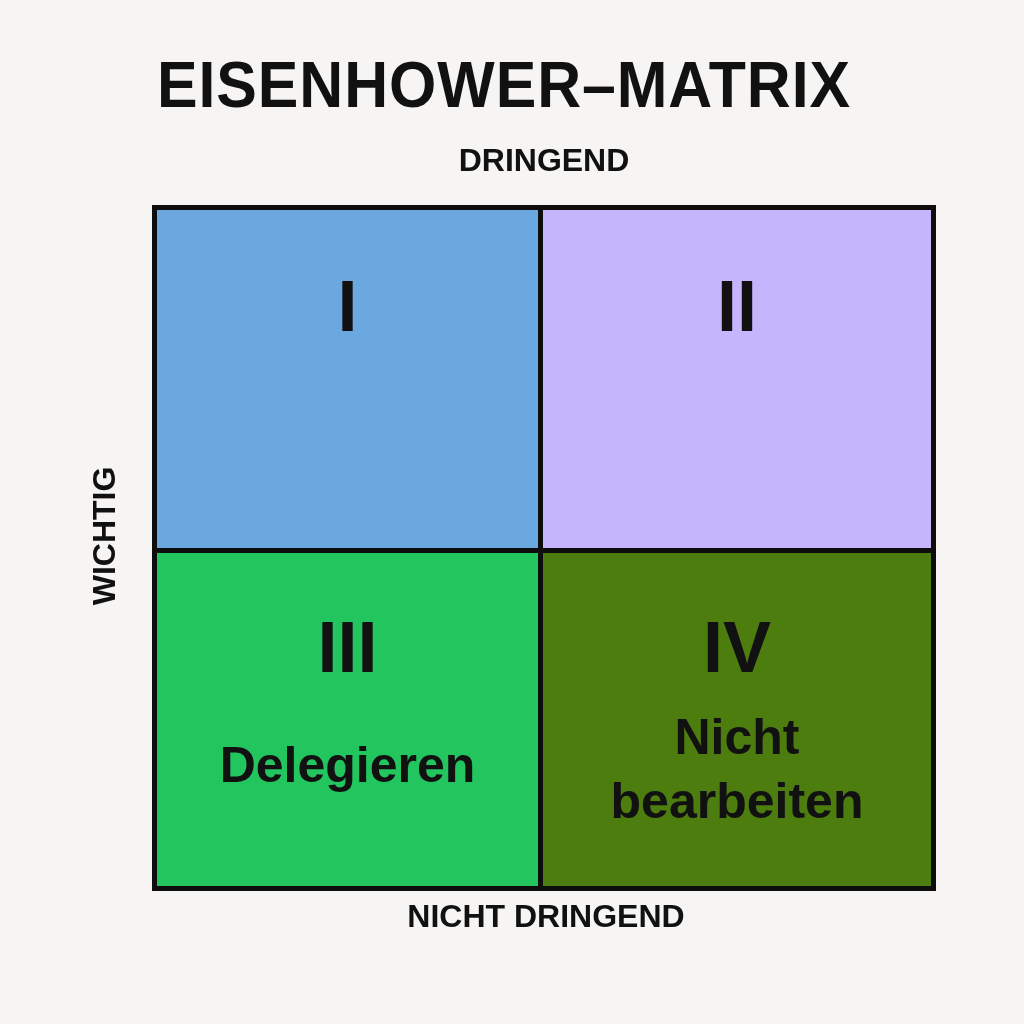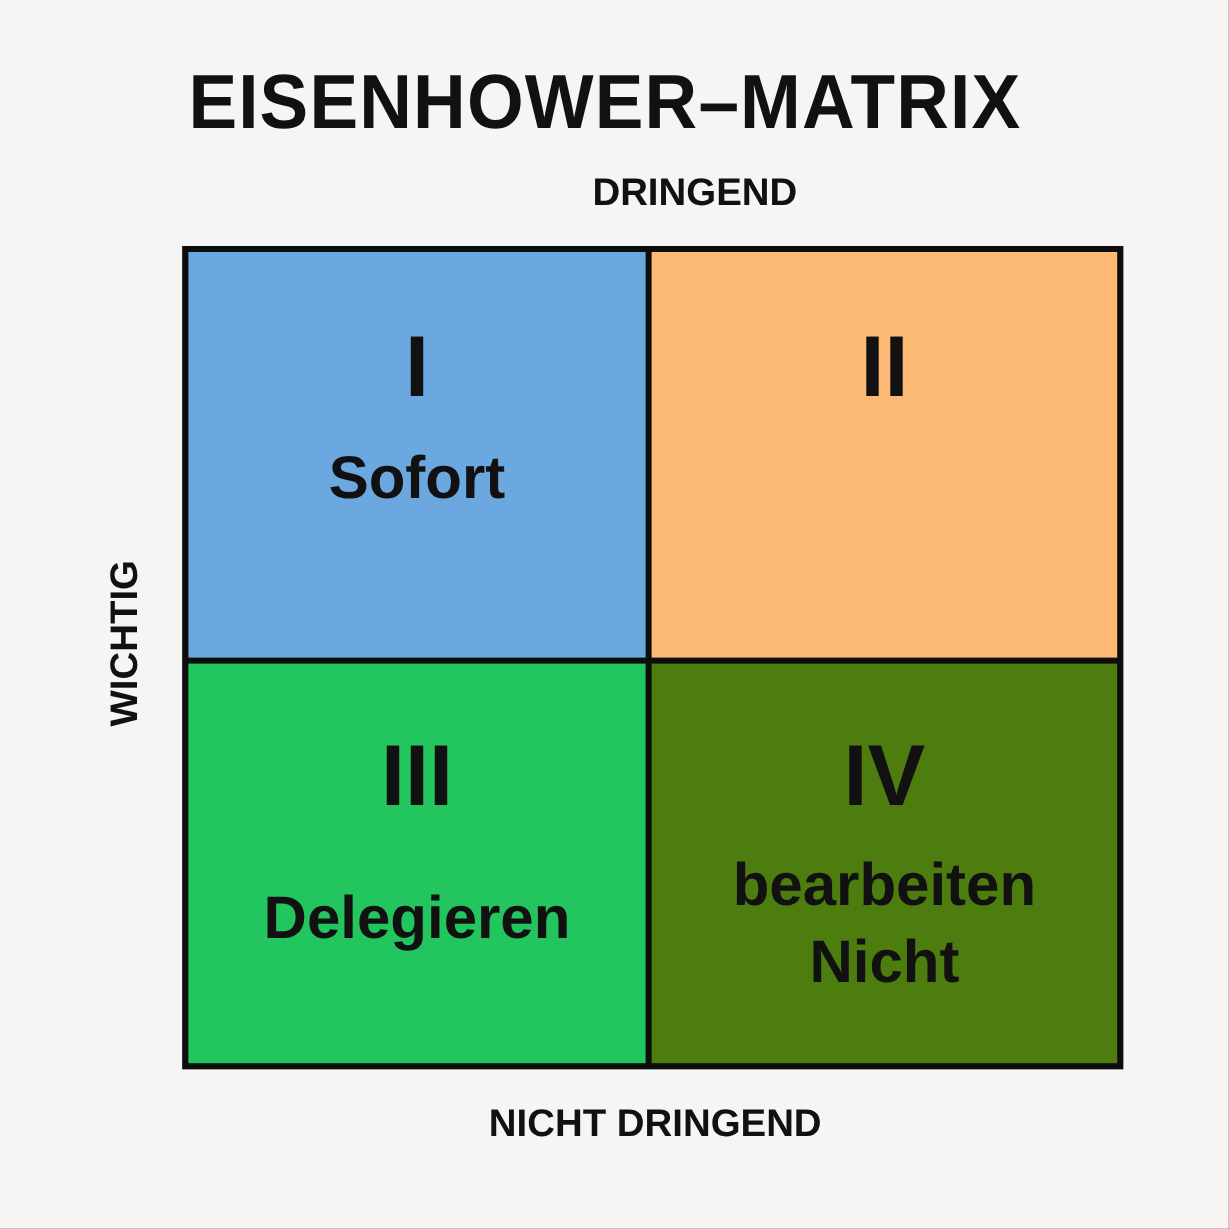--- a/index.html
+++ b/index.html
@@ -7,24 +7,24 @@
     width:1024px; height:1024px; background:#f6f5f3; position:relative; overflow:hidden;
     font-family:"Liberation Sans", "DejaVu Sans", sans-serif; color:#111;
   }
   .title {
     position:absolute; left:0; width:1008px; top:50px; text-align:center;
     font-size:64px; font-weight:bold; letter-spacing:1px; line-height:70px;
     transform:scaleX(0.95);
   }
   .axis-top {
     position:absolute; left:544px; top:142px; transform:translateX(-50%);
-    font-size:32px; font-weight:bold; white-space:nowrap;margin-left:35px;
+    font-size:32px; font-weight:bold; white-space:nowrap;
   }
   .axis-bottom {
-    position:absolute; left:546px; top:918px; transform:translateX(-50%);
+    position:absolute; left:546px; top:898px; transform:translateX(-50%);
     font-size:32px; font-weight:bold; white-space:nowrap;
   }
   .axis-left {
     position:absolute; left:104px; top:536px;
     transform:translate(-50%,-50%) rotate(-90deg);
     font-size:32px; font-weight:bold; white-space:nowrap;
   }
   .grid {
     position:absolute; left:152px; top:205px; width:784px; height:686px;
     box-sizing:border-box; border:5px solid #0d0d0d; background:#0d0d0d;
@@ -43,32 +43,31 @@
 
 <div class="title">EISENHOWER–MATRIX</div>
 <div class="axis-top">DRINGEND</div>
 <div class="axis-left">WICHTIG</div>
 <div class="axis-bottom">NICHT DRINGEND</div>
 
 <div class="grid">
   <div class="quad" style="background:#6aa8df">
     <div class="numeral" style="top:60px">I</div>
     <div class="label" style="top:156px">
-      <div>Sofort</div>
     </div>
   </div>
-  <div class="quad" style="background:#fdba74">
+  <div class="quad" style="background:#c4b5fd">
     <div class="numeral" style="top:60px">II</div>
   </div>
   <div class="quad" style="background:#22c55e">
     <div class="numeral" style="top:58px">III</div>
     <div class="label" style="top:180px">
       <div>Delegieren</div>
     </div>
   </div>
   <div class="quad" style="background:#4d7c0f">
     <div class="numeral" style="top:58px">IV</div>
     <div class="label" style="top:152px">
+      <div>Nicht</div>
       <div>bearbeiten</div>
-      <div>Nicht</div>
     </div>
   </div>
 </div>
 
 </body></html>

